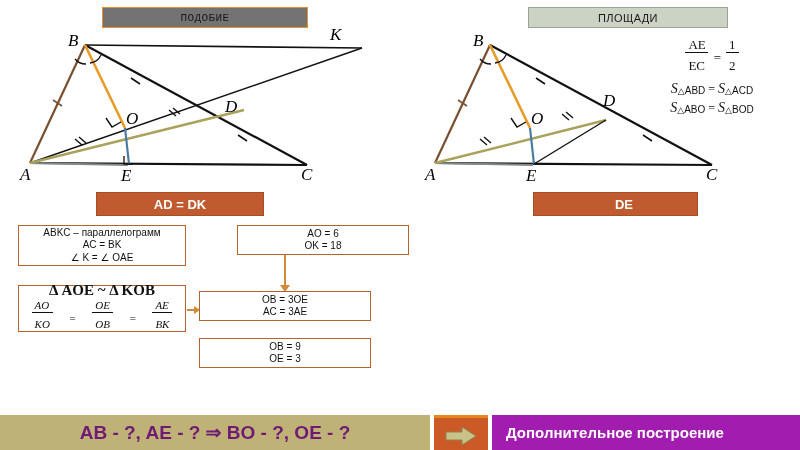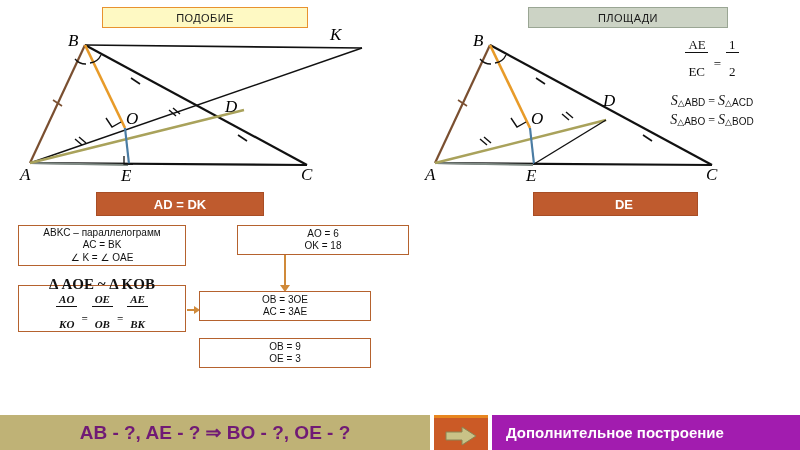--- a/index.html
+++ b/index.html
@@ -14,21 +14,21 @@
 
   
   .banner{
     position:absolute;
     display:flex;align-items:center;justify-content:center;
     font-size:11px;letter-spacing:.4px;color:#1a1a1a;
     box-sizing:border-box;
   }
   #banner-similarity{
     left:102px;top:7px;width:206px;height:21px;
-    background:#fef9c3;border:1px solid #e8922f;
+    background:#737373;border:1px solid #e8922f;font-family:Liberation Mono, monospace;
   }
   #banner-areas{
     left:528px;top:7px;width:200px;height:21px;
     background:#ccd3c5;border:1px solid #9aa694;
   }
 
   
   .result-banner{
     position:absolute;
     display:flex;align-items:center;justify-content:center;
@@ -54,21 +54,21 @@
     position:absolute;left:628px;top:38px;width:168px;
     text-align:center;color:#111;
   }
   .frac-row{
     display:flex;align-items:center;justify-content:center;
     gap:5px;font-family:"Liberation Serif", serif;font-size:13px;
   }
   .frac{display:inline-flex;flex-direction:column;align-items:flex-start;
         line-height:1.05;}
   .frac .num{padding:0 3px;}
-  .frac .den{padding:12px 3px;border-top:1.3px solid #111;}
+  .frac .den{padding:6px 3px;border-top:1.3px solid #111;}
   .srow{
     font-family:"Liberation Serif", serif;font-size:12px;
     margin-top:3px;white-space:nowrap;
   }
   .srow .S{font-style:italic;font-size:14px;}
   .srow .tri{font-size:9px;vertical-align:-1px;}
   .srow .sub{font-size:10px;font-family:"Liberation Sans",sans-serif;
              vertical-align:-1px;}
 
   
@@ -81,22 +81,22 @@
     text-align:center;
   }
   #fbox-parallelogram{left:18px;top:225px;width:168px;height:41px;}
   #fbox-similar{left:18px;top:285px;width:168px;height:47px;}
   #fbox-ao-ok{left:199px;top:225px;width:172px;height:30px;margin-left:38px;}
   #fbox-ob-ac{left:199px;top:291px;width:172px;height:30px;}
   #fbox-ob-oe{left:199px;top:338px;width:172px;height:30px;}
 
   .sim-line{font-family:"Liberation Serif",serif;font-size:15px;font-weight:bold;}
   .ratio-line{display:flex;align-items:center;justify-content:center;
-              gap:4px;font-family:"Liberation Serif",serif;
-              font-style:italic;font-size:11px;margin-top:1px;font-weight:bold;}
+              gap:16px;font-family:"Liberation Serif",serif;
+              font-style:italic;font-size:11px;margin-top:1px;}
   .ratio-line .frac .den{border-top:1.2px solid #111;}
 
   
   #bottom-bar{position:absolute;left:0;top:415px;width:800px;height:35px;}
   #bottom-left-banner{
     position:absolute;left:0;top:0;width:430px;height:35px;
     background:#bfb276;display:flex;align-items:center;
     justify-content:center;
     color:#701a75;font-weight:bold;font-size:19px;
   }

